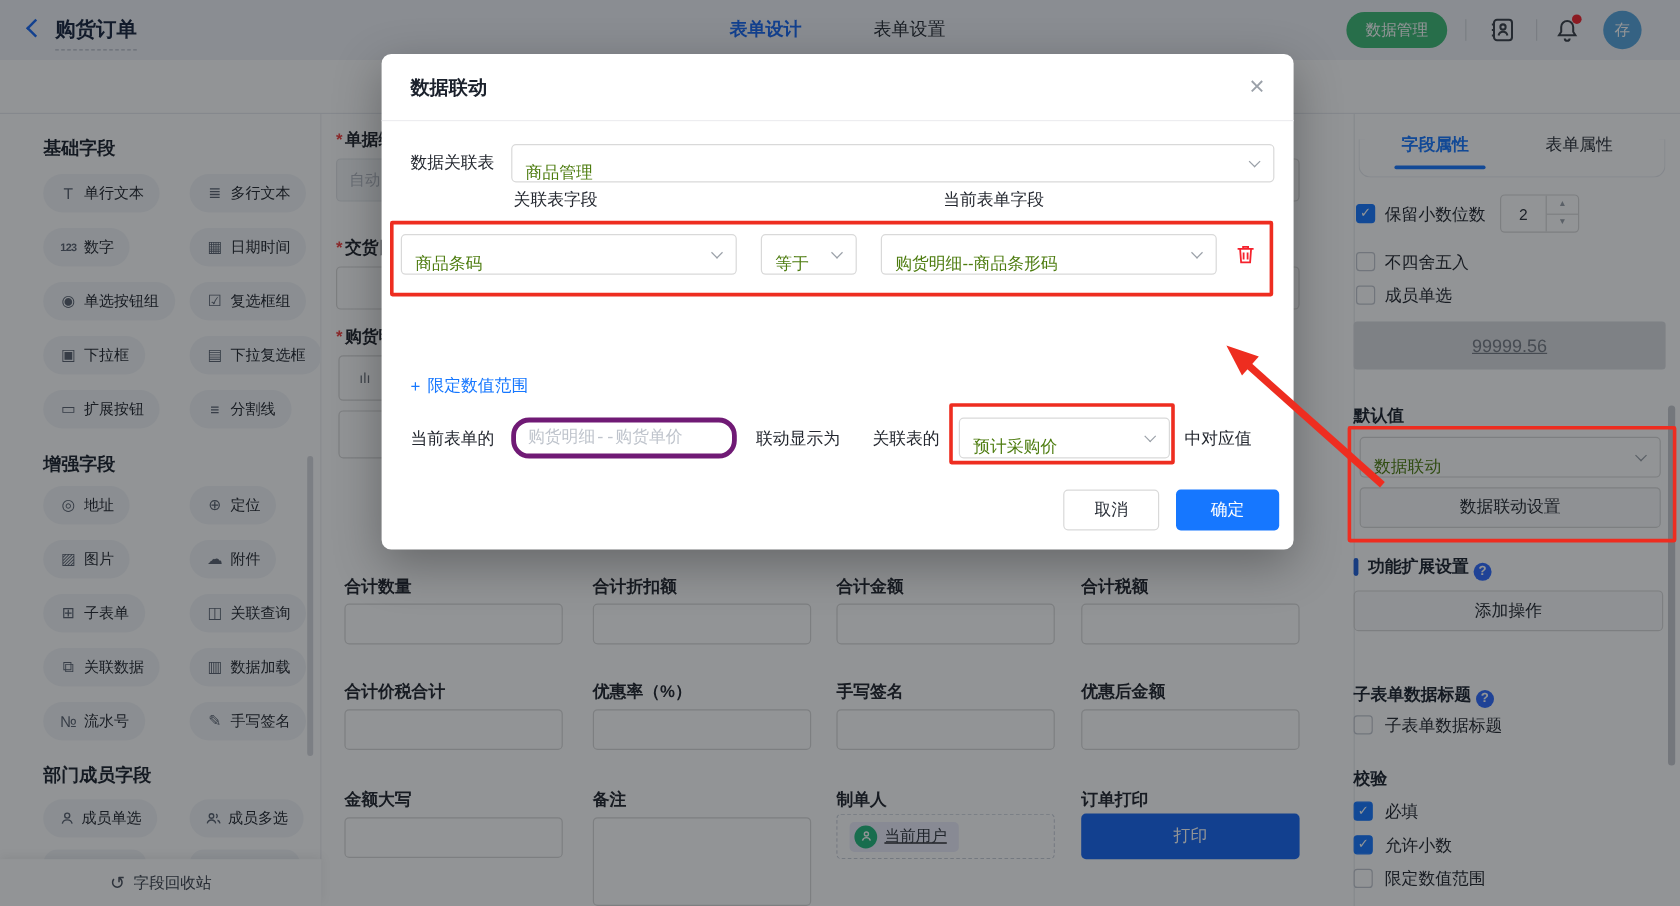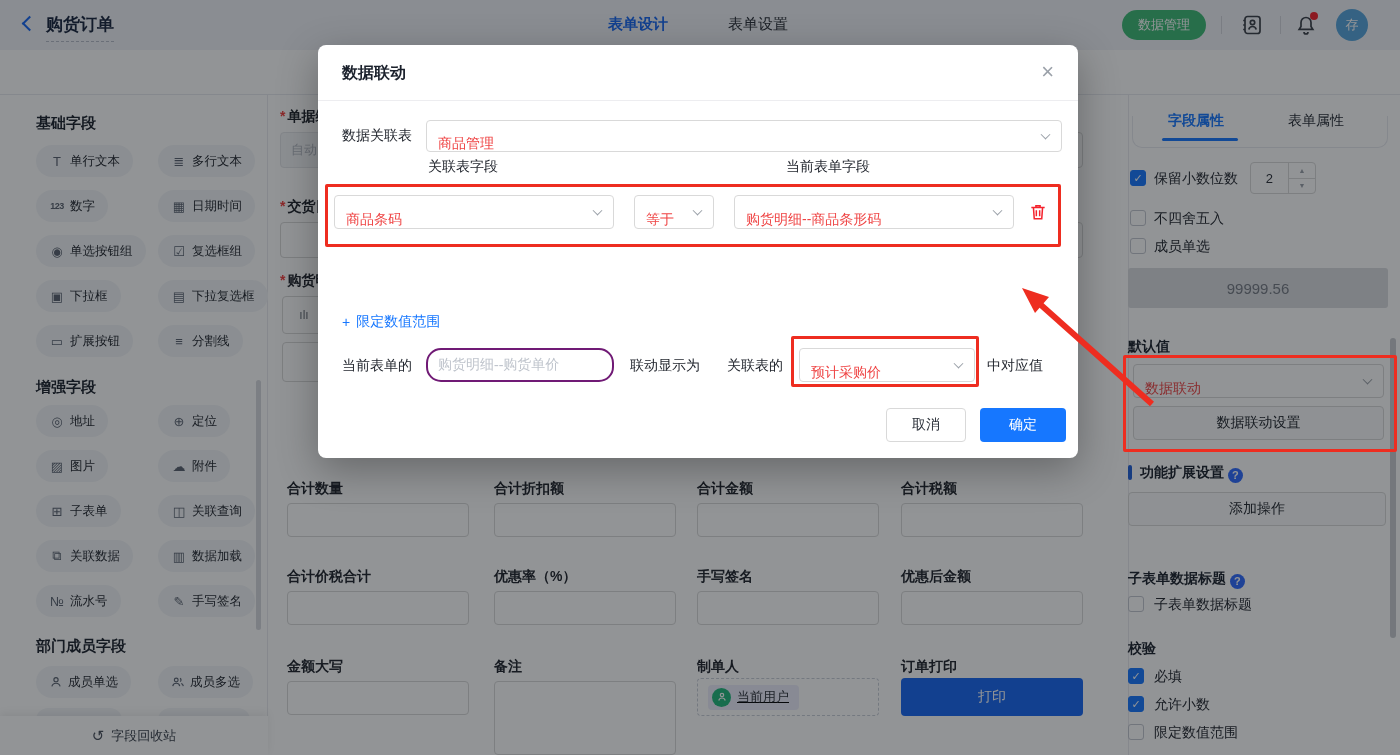--- a/index.html
+++ b/index.html
@@ -64,29 +64,29 @@
   .cb.on { background:#1677ff; border-color:#1677ff; }
   .cb.on::after { content:"✓"; display:block; color:#fff; font-size:11px; line-height:15px; text-align:center; font-weight:700; }
   .plabel { font-size:14px; color:#23272f; white-space:nowrap; }
   .pbold { font-size:14px; font-weight:700; color:#1b212c; white-space:nowrap; }
   .qbadge { display:inline-flex; width:15px; height:15px; border-radius:50%; background:#2f6bff; color:#fff; font-size:11px; align-items:center; justify-content:center; vertical-align:-2px; }
   .stepper { left:1250px; top:162px; width:66px; height:32px; border:1px solid #d9d9d9; border-radius:4px; display:flex; }
   .stepper .num { width:38px; display:flex; align-items:center; justify-content:center; font-size:13px; color:#2a2f38; }
   .stepper .arrows { width:28px; border-left:1px solid #d9d9d9; display:flex; flex-direction:column; }
   .stepper .arrows span { flex:1; display:flex; align-items:center; justify-content:center; font-size:7px; color:#9aa0a9; }
   .stepper .arrows span:first-child { border-bottom:1px solid #d9d9d9; }
-  .preview-box { left:1128px; top:268px; width:260px; height:40px; background:#dadce0; border-radius:3px; display:flex; align-items:center; justify-content:center; font-size:15px; color:#767b84; }
+  .preview-box { left:1128px; top:268px; width:260px; height:40px; background:#dadce0; border-radius:3px; display:flex; align-items:center; justify-content:center; font-size:15px; color:#767b84;text-decoration:underline; }
   .pbtn { border:1px solid #d9d9d9; border-radius:4px; background:#f9fafb; font-size:14px; color:#23272f; display:flex; align-items:center; justify-content:center; }
   .blue-bar { left:1128px; top:465px; width:4px; height:15px; background:#1f5fd8; border-radius:2px; }
   .panel-scroll { left:1390px; top:338px; width:6px; height:300px; background:#c9cbd0; border-radius:3px; z-index:3; }
 
   
-  .sel { border:1px solid #d9d9d9; border-radius:4px; background:#fff; display:flex; align-items:center; padding:16px 28px 0 11px; font-size:14px; color:#ef4444; }
+  .sel { border:1px solid #d9d9d9; border-radius:4px; background:#fff; display:flex; align-items:center; padding:16px 28px 0 11px; font-size:14px; color:#4d7c0f; }
   .chev { position:absolute; right:12px; top:50%; width:7px; height:7px; border-right:1.6px solid #9aa0a8; border-bottom:1.6px solid #9aa0a8; transform:translateY(-70%) rotate(45deg); }
-  .tinput { border:2px solid #701a75; border-radius:15px; font-size:14px; color:#262a33; padding:0 10px; outline:none; font-family:Liberation Serif, serif; }
+  .tinput { border:4px solid #701a75; border-radius:15px; font-size:14px; color:#262a33; padding:0 10px; outline:none; font-family:Liberation Mono, monospace; }
   .tinput::placeholder { color:#bfc4cc; }
 
   
   .overlay { left:0; top:0; width:1400px; height:755px; background:rgba(13,17,23,0.45); z-index:5; }
   .modal { left:318px; top:45px; width:760px; height:413px; background:#fff; border-radius:8px; box-shadow:0 12px 40px rgba(0,0,0,0.3); z-index:10; }
   .modal .abs { position:absolute; }
   .m-title { left:24px; top:18px; font-size:16px; font-weight:700; color:#1b212c; }
   .m-close { right:24px; top:14px; font-size:22px; color:#9ba1a9; font-weight:300; }
   .m-div { left:0; top:55px; width:760px; height:1px; background:#ededf0; }
   .m-label { font-size:14px; color:#23272f; white-space:nowrap;text-align:center; }

